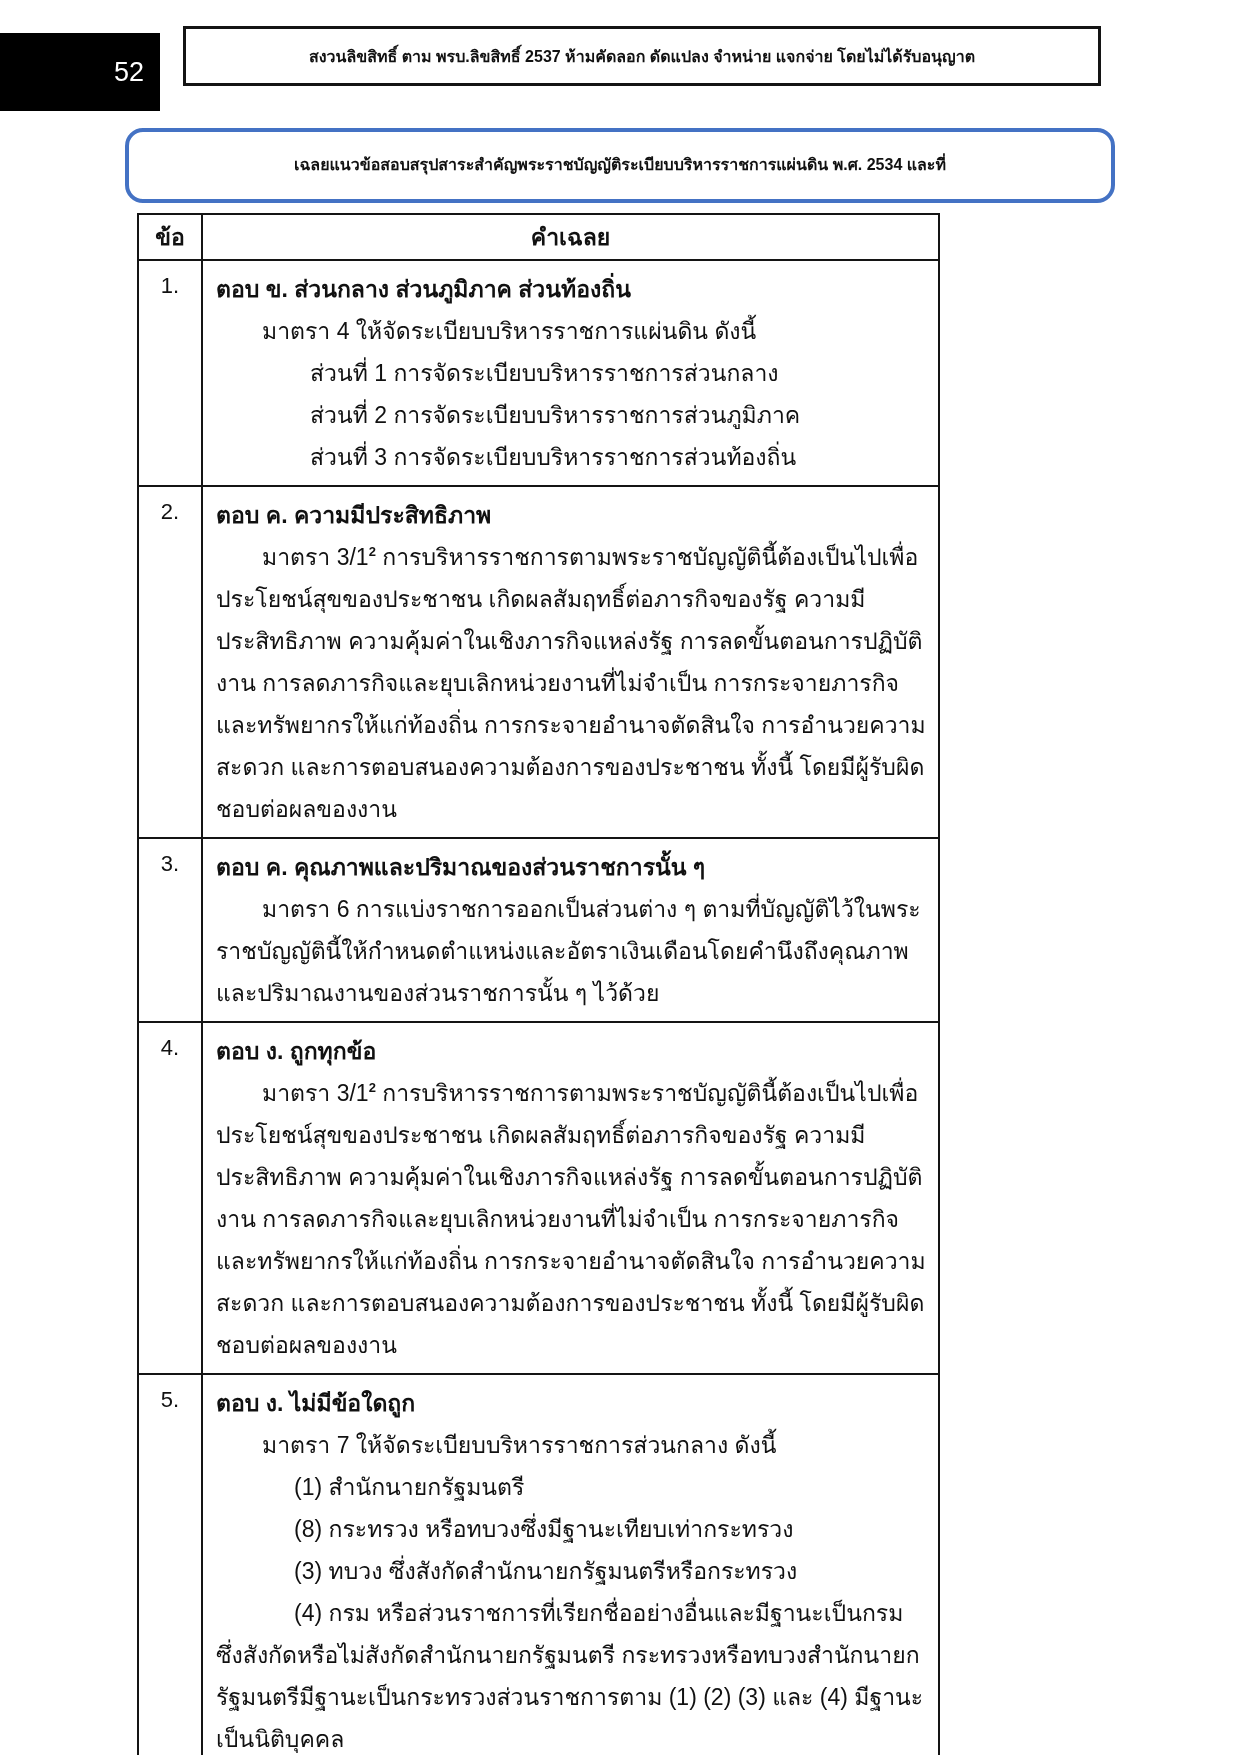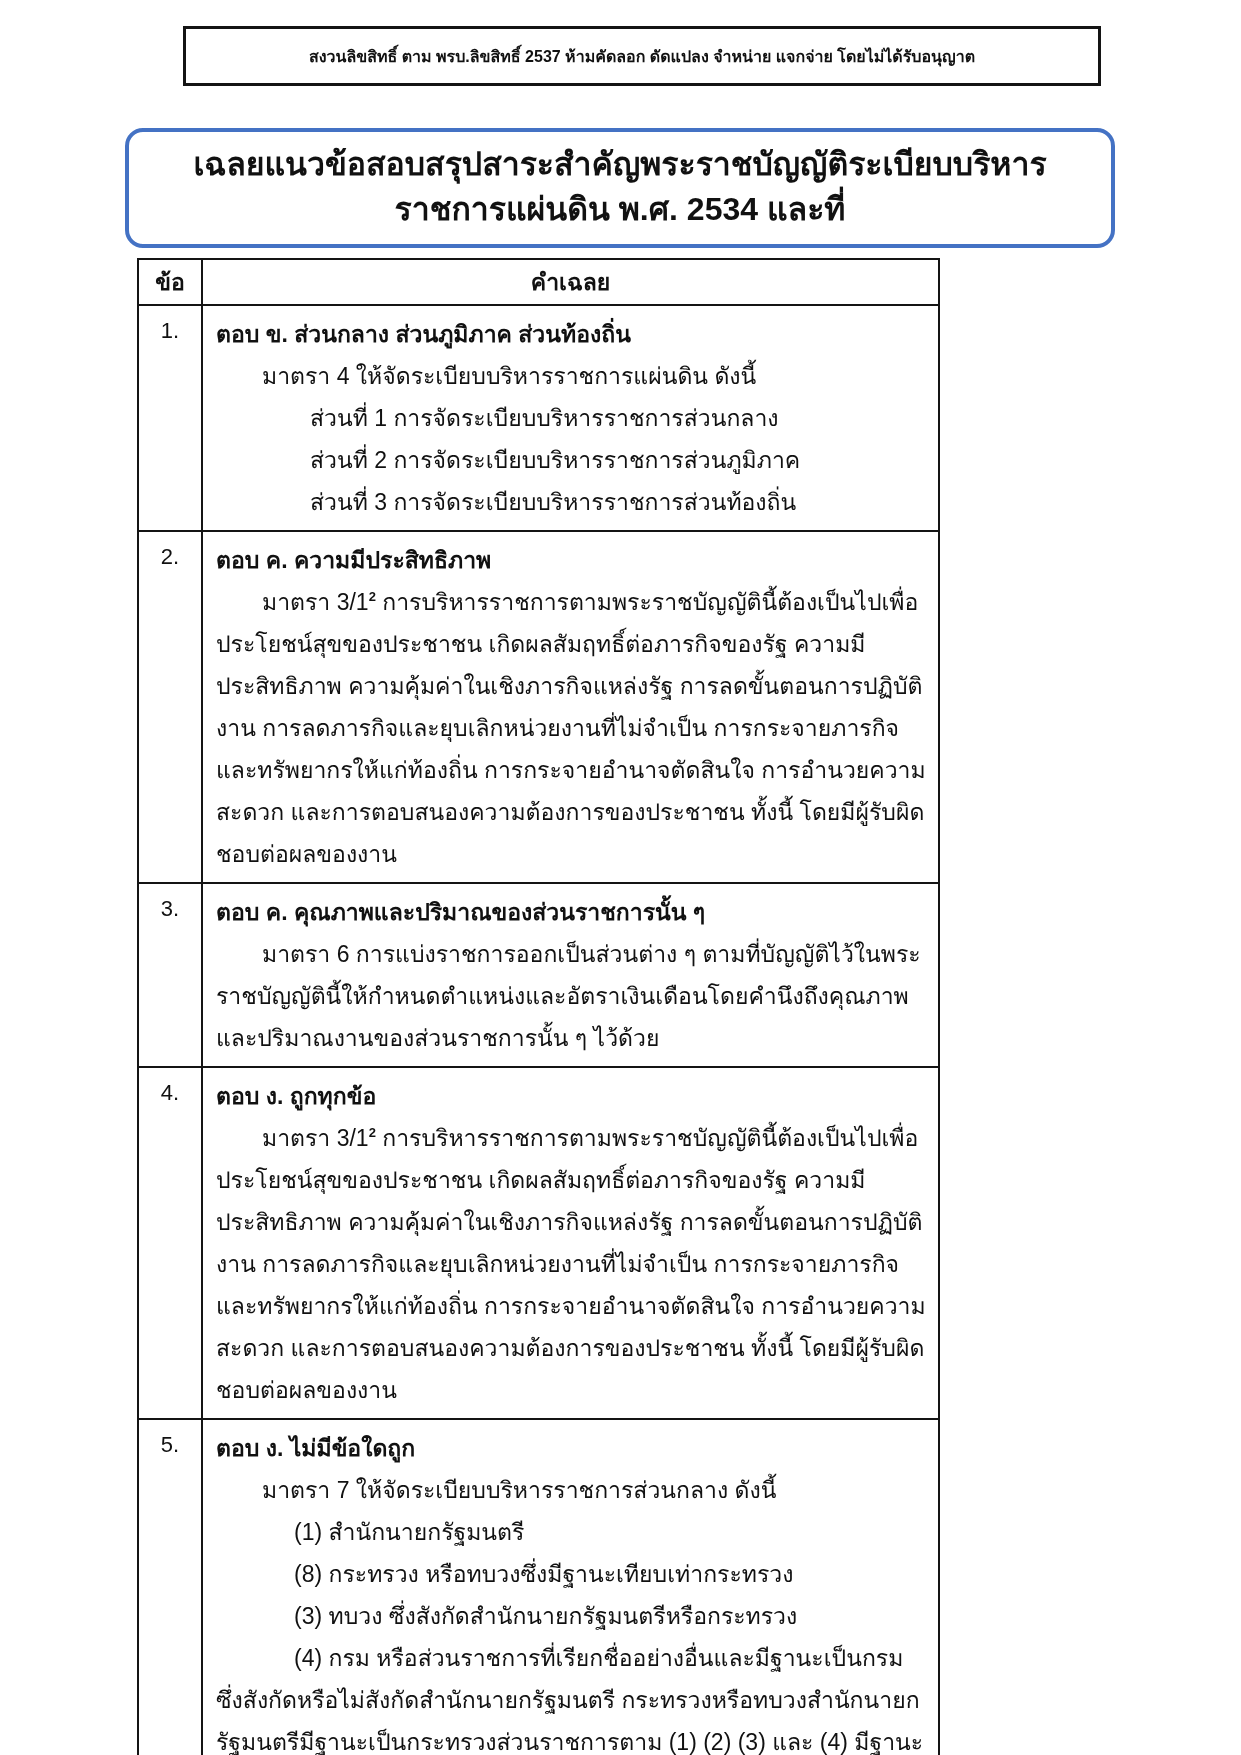--- a/index.html
+++ b/index.html
@@ -24,21 +24,21 @@
     position:absolute;left:183px;top:26px;width:918px;height:60px;
     border:3px solid #141414;box-sizing:border-box;
     display:flex;align-items:center;justify-content:center;
     font-size:16px;font-weight:600;white-space:nowrap;
   }
   
   .title-box{
     margin:10px 0 0 125px;width:990px;box-sizing:border-box;
     border:4px solid #4472c4;border-radius:18px;
     padding:10px 24px 12px;
-    text-align:center;font-weight:bold;font-size:32px;line-height:45px;
+    text-align:center;font-weight:bold;font-size:16px;line-height:45px;
   }
   
   table.answer-table{
     margin:10px 0 0 137px;width:803px;
     border-collapse:collapse;table-layout:fixed;
     font-size:23px;
   }
   .answer-table th,.answer-table td{border:2px solid #141414;}
   .answer-table th{font-weight:bold;padding:6px 8px;line-height:32px;font-size:23px;}
   col.c-no{width:64px;}
@@ -53,20 +53,23 @@
   .block.sub{padding-left:94px;}
   .block.item{padding-left:78px;}
   .block.para4{text-indent:78px;}
   .block b{font-weight:normal;}
   .block sup{font-size:13px;font-weight:bold;line-height:0;}
 </style>
 </head>
 <body>
 
 <div class="top-header">
+  <div class="page-num-box">
+    <span>52</span>
+  </div>
   <div class="copyright-box">
     <span>สงวนลิขสิทธิ์ ตาม พรบ.ลิขสิทธิ์ 2537 ห้ามคัดลอก ดัดแปลง จำหน่าย แจกจ่าย โดยไม่ได้รับอนุญาต</span>
   </div>
 </div>
 
 <div class="title-box">
   <div>เฉลยแนวข้อสอบสรุปสาระสำคัญพระราชบัญญัติระเบียบบริหารราชการแผ่นดิน พ.ศ. 2534 และที่</div>
 </div>
 
 <table class="answer-table">

